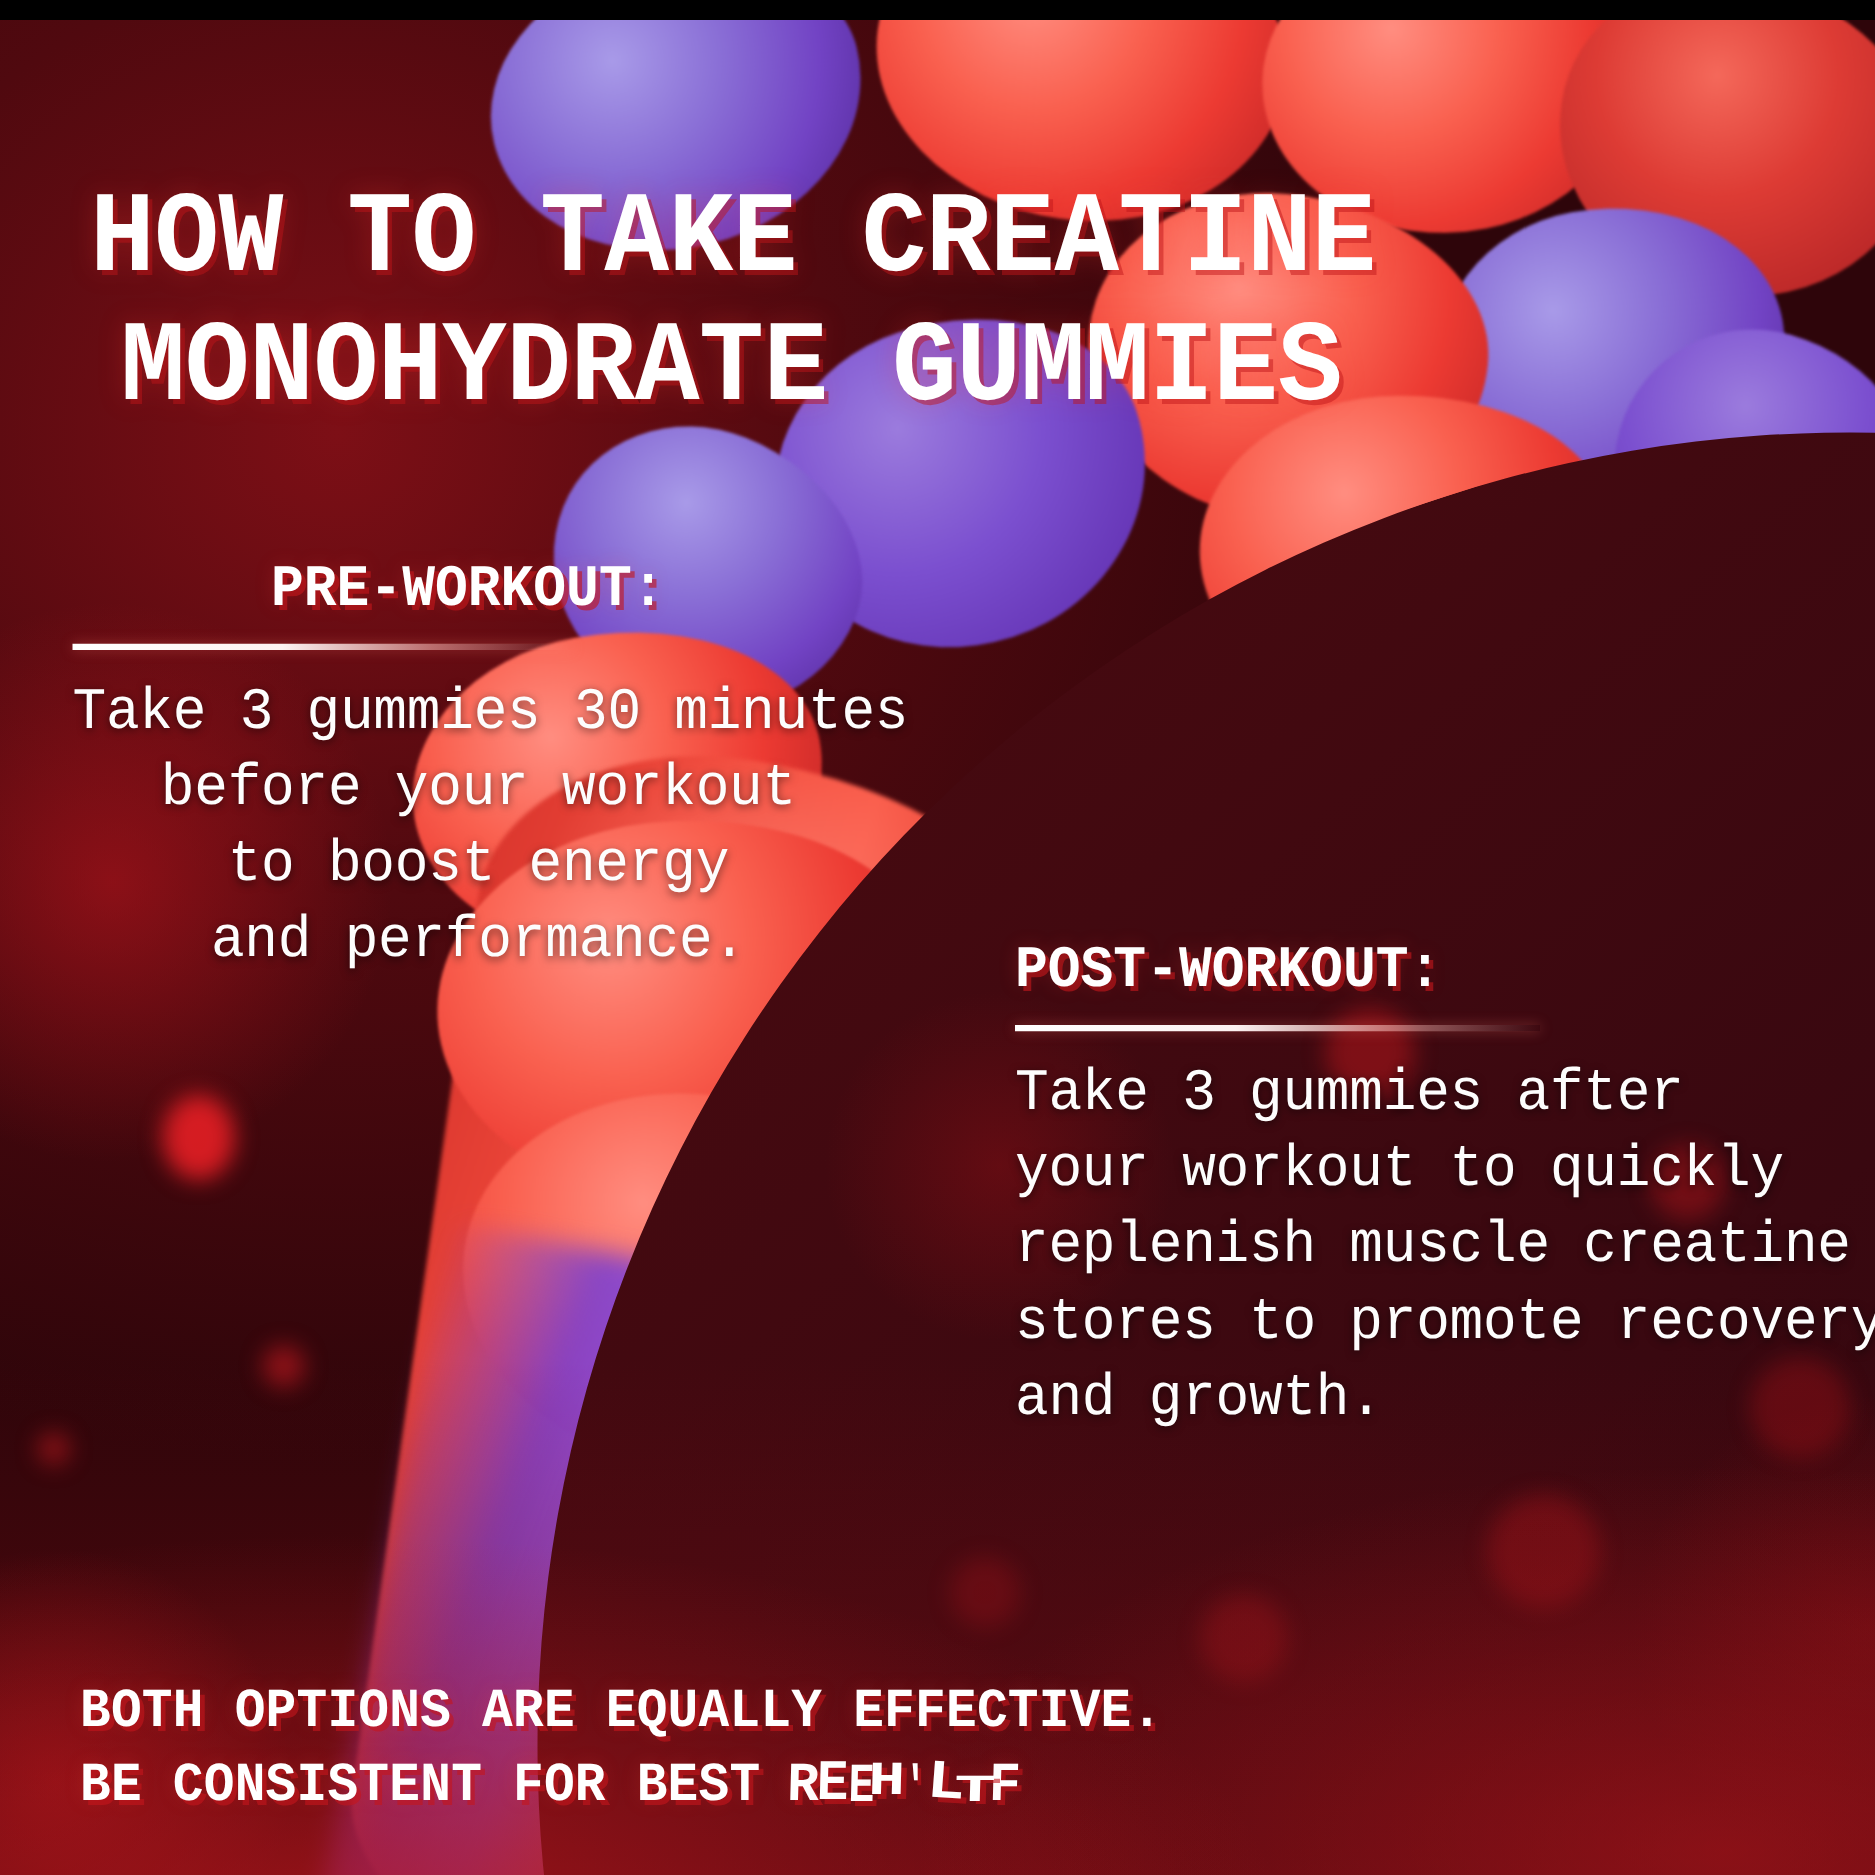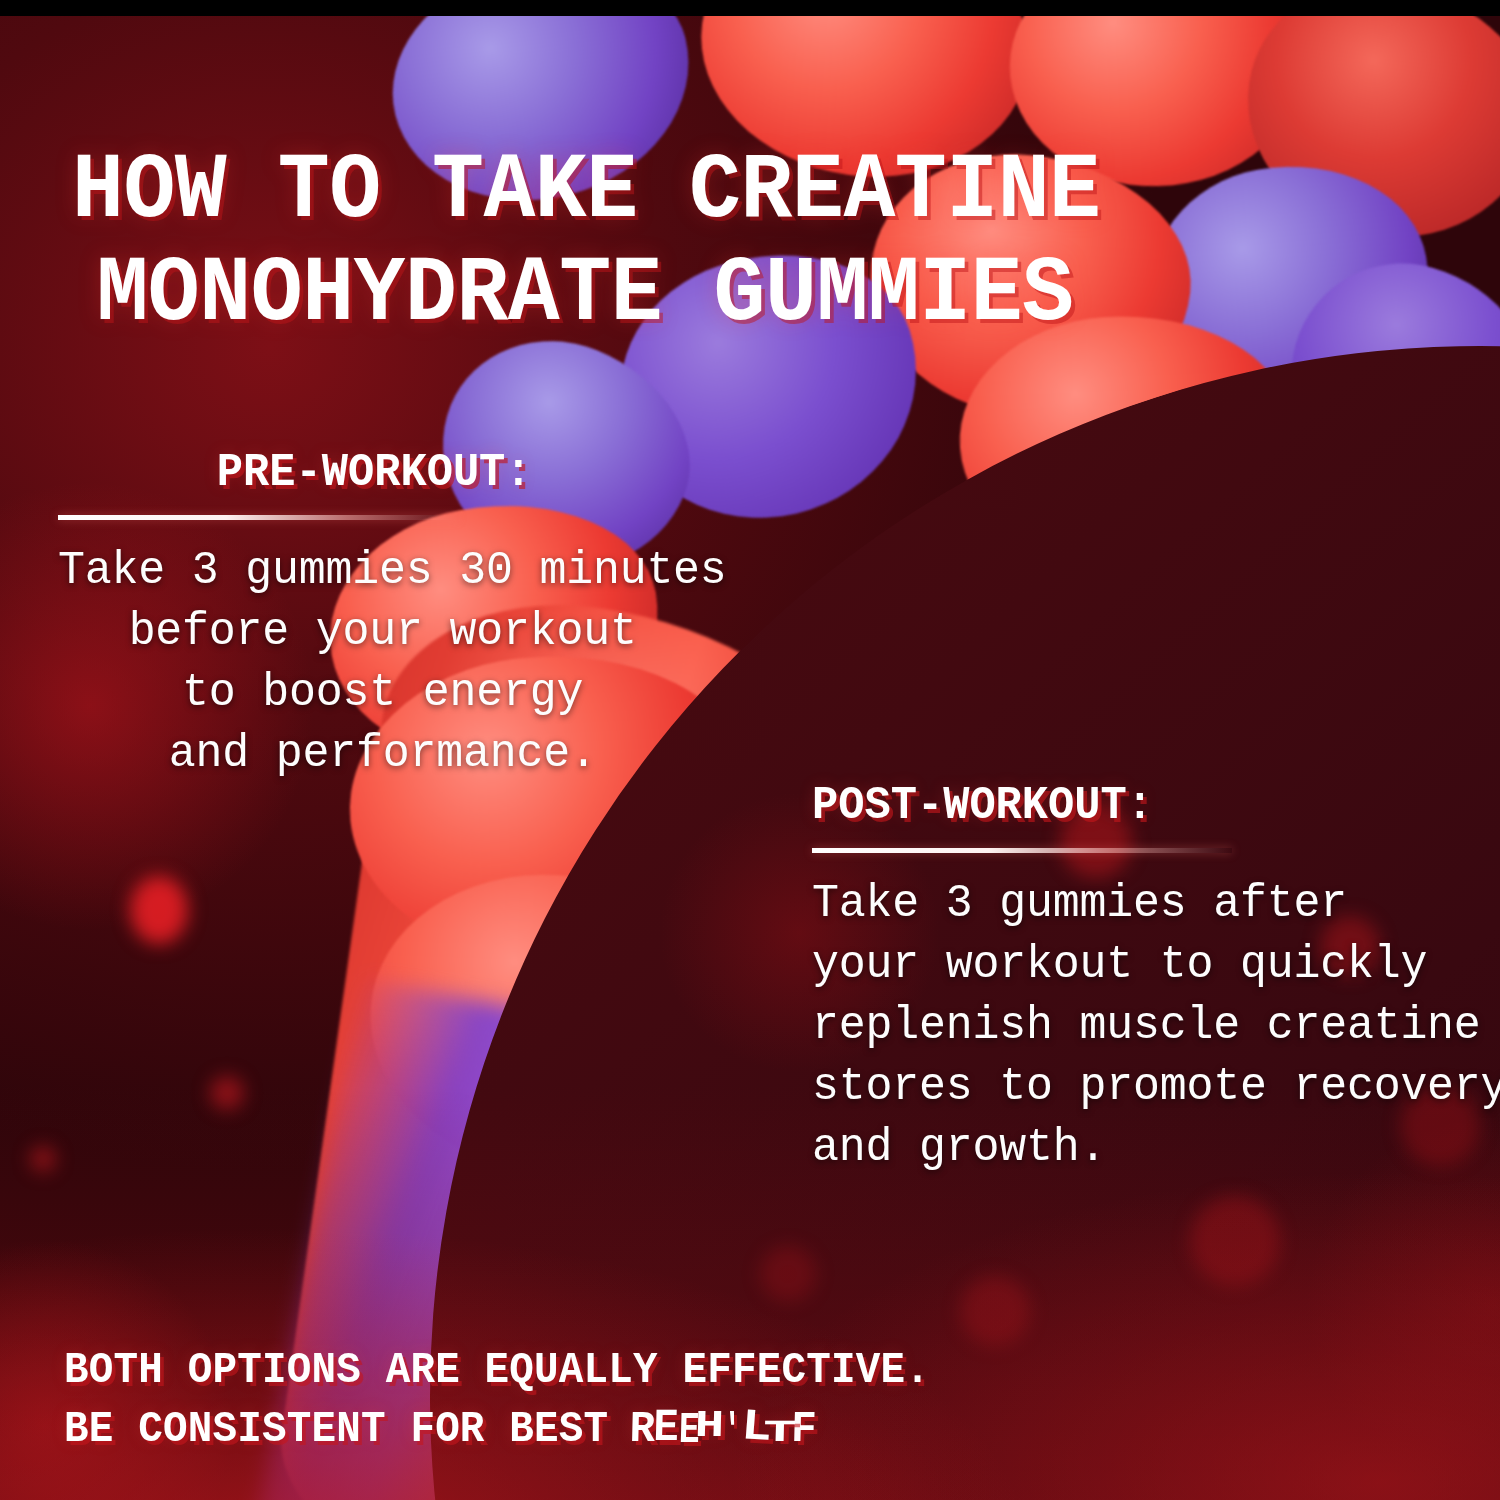--- a/index.html
+++ b/index.html
@@ -178,21 +178,21 @@
     transform-origin: left top;
     text-shadow: 0 2px 7px rgba(0,0,0,.55);
   }
   .block-body .b-line { display: block; white-space: nowrap; }
 
   
   #pre  { left: 58px;  top: 430px;  width: 680px; text-align: center; }
   #pre .rule { width: 400px; }
 
   
-  #post { left: 812px; top: 763px;  width: 660px; }
+  #post { left: 812px; top: 735px;  width: 660px; }
   #post .rule { width: 420px; }
 
   
   .footer {
     position: absolute;
     left: 64px; top: 1325px;
     width: 1240px;
     color: #fff;
     font-weight: 700;
     font-size: 44px;

